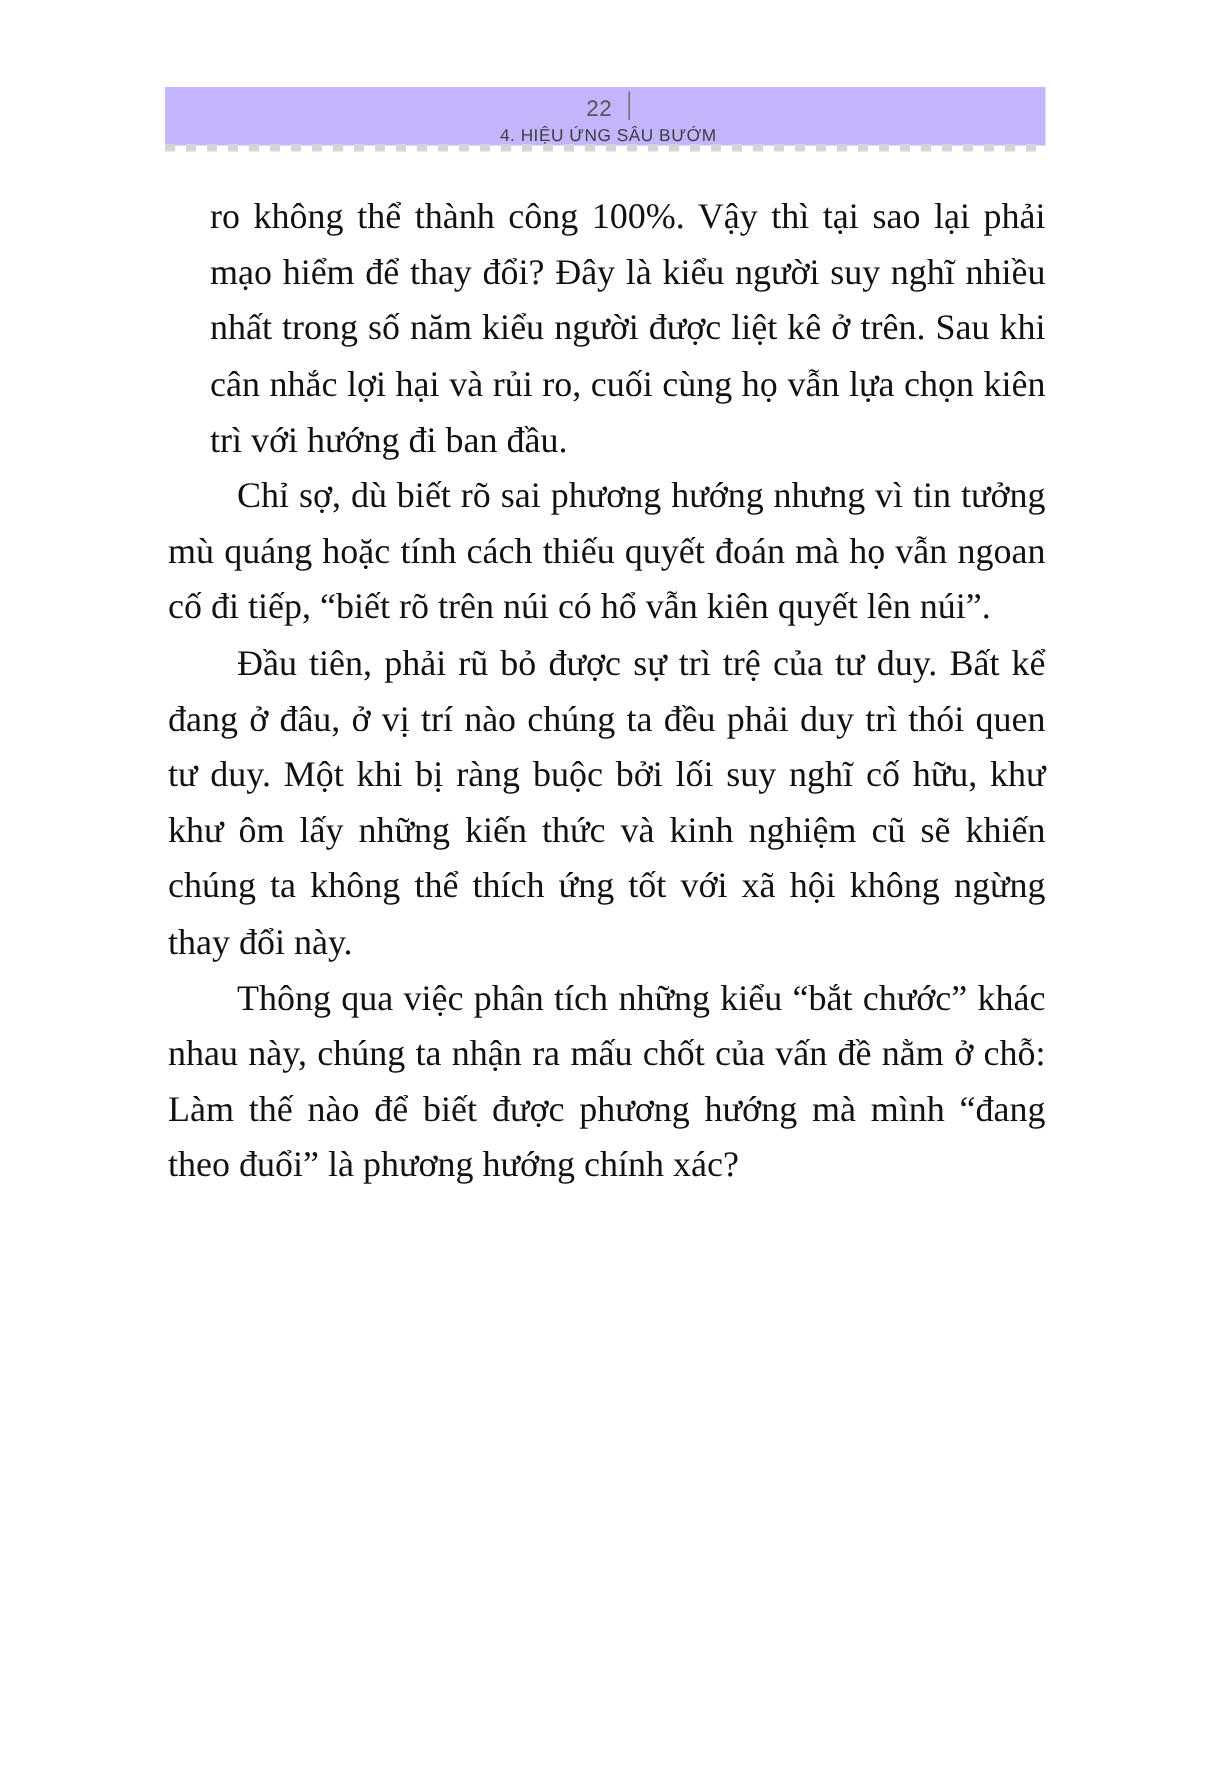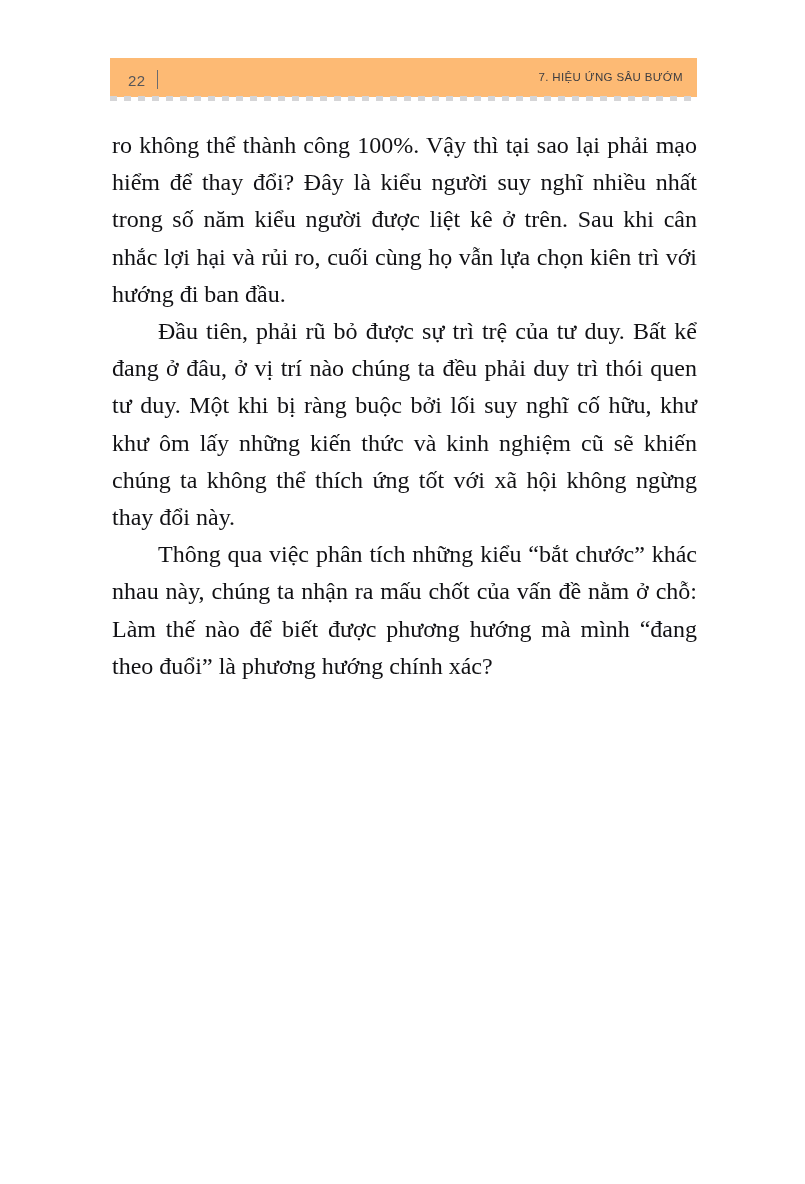--- a/index.html
+++ b/index.html
@@ -22,26 +22,27 @@
     background: #ffffff;
   }
 
   
   .header-band {
     position: absolute;
     left: 110px;
     top: 58px;
     width: 587px;
     height: 39px;
-    background: #fdba74;
+    background: #c4b5fd;
     display: flex;
     align-items: center;
     justify-content: space-between;
     box-sizing: border-box;
     padding: 0 14px 0 18px;
+    flex-direction: column;
   }
   
   .header-band::after {
     content: "";
     position: absolute;
     left: 0;
     right: 0;
     bottom: -4px;
     height: 5px;
     background-image: repeating-linear-gradient(
@@ -94,34 +95,36 @@
     font-size: 24px;
     line-height: 37.2px;
     color: #111114;
     text-align: justify;
     text-justify: inter-word;
     text-indent: 46px;
     hyphens: none;
   }
   .para.continued {
     text-indent: 0;
+    margin-left: 28px;
   }
 </style>
 </head>
 <body>
 
 <div class="page">
 
   <div class="header-band">
     <div class="folio">
       <span>22</span>
       <span class="folio-rule"></span>
     </div>
-    <div class="running-title">7. HIỆU ỨNG SÂU BƯỚM</div>
+    <div class="running-title">4. HIỆU ỨNG SÂU BƯỚM</div>
   </div>
 
   <div class="text-column">
     <p class="para continued">ro không thể thành công 100%. Vậy thì tại sao lại phải mạo hiểm để thay đổi? Đây là kiểu người suy nghĩ nhiều nhất trong số năm kiểu người được liệt kê ở trên. Sau khi cân nhắc lợi hại và rủi ro, cuối cùng họ vẫn lựa chọn kiên trì với hướng đi ban đầu.</p>
+    <p class="para">Chỉ sợ, dù biết rõ sai phương hướng nhưng vì tin tưởng mù quáng hoặc tính cách thiếu quyết đoán mà họ vẫn ngoan cố đi tiếp, “biết rõ trên núi có hổ vẫn kiên quyết lên núi”.</p>
     <p class="para">Đầu tiên, phải rũ bỏ được sự trì trệ của tư duy. Bất kể đang ở đâu, ở vị trí nào chúng ta đều phải duy trì thói quen tư duy. Một khi bị ràng buộc bởi lối suy nghĩ cố hữu, khư khư ôm lấy những kiến thức và kinh nghiệm cũ sẽ khiến chúng ta không thể thích ứng tốt với xã hội không ngừng thay đổi này.</p>
     <p class="para">Thông qua việc phân tích những kiểu “bắt chước” khác nhau này, chúng ta nhận ra mấu chốt của vấn đề nằm ở chỗ: Làm thế nào để biết được phương hướng mà mình “đang theo đuổi” là phương hướng chính xác?</p>
   </div>
 
 </div>
 
 </body></html>

